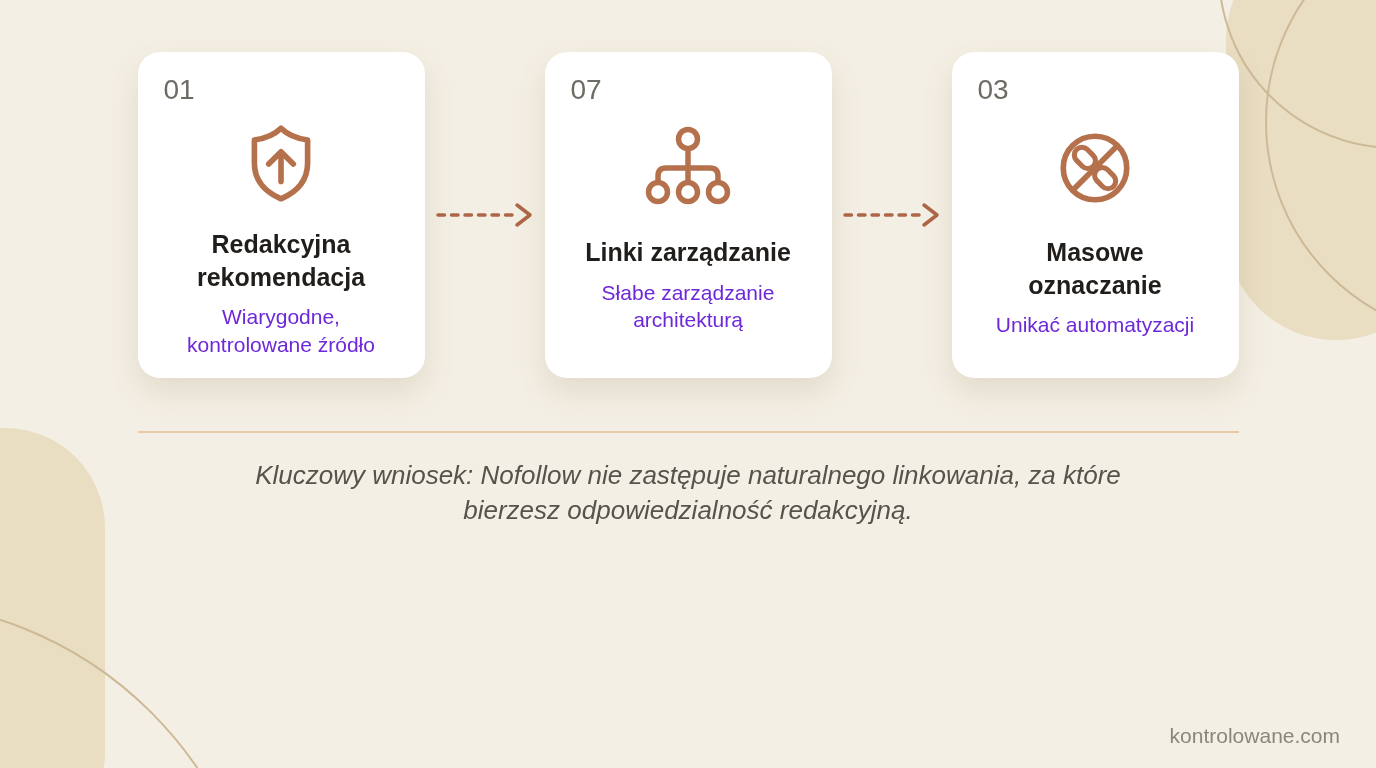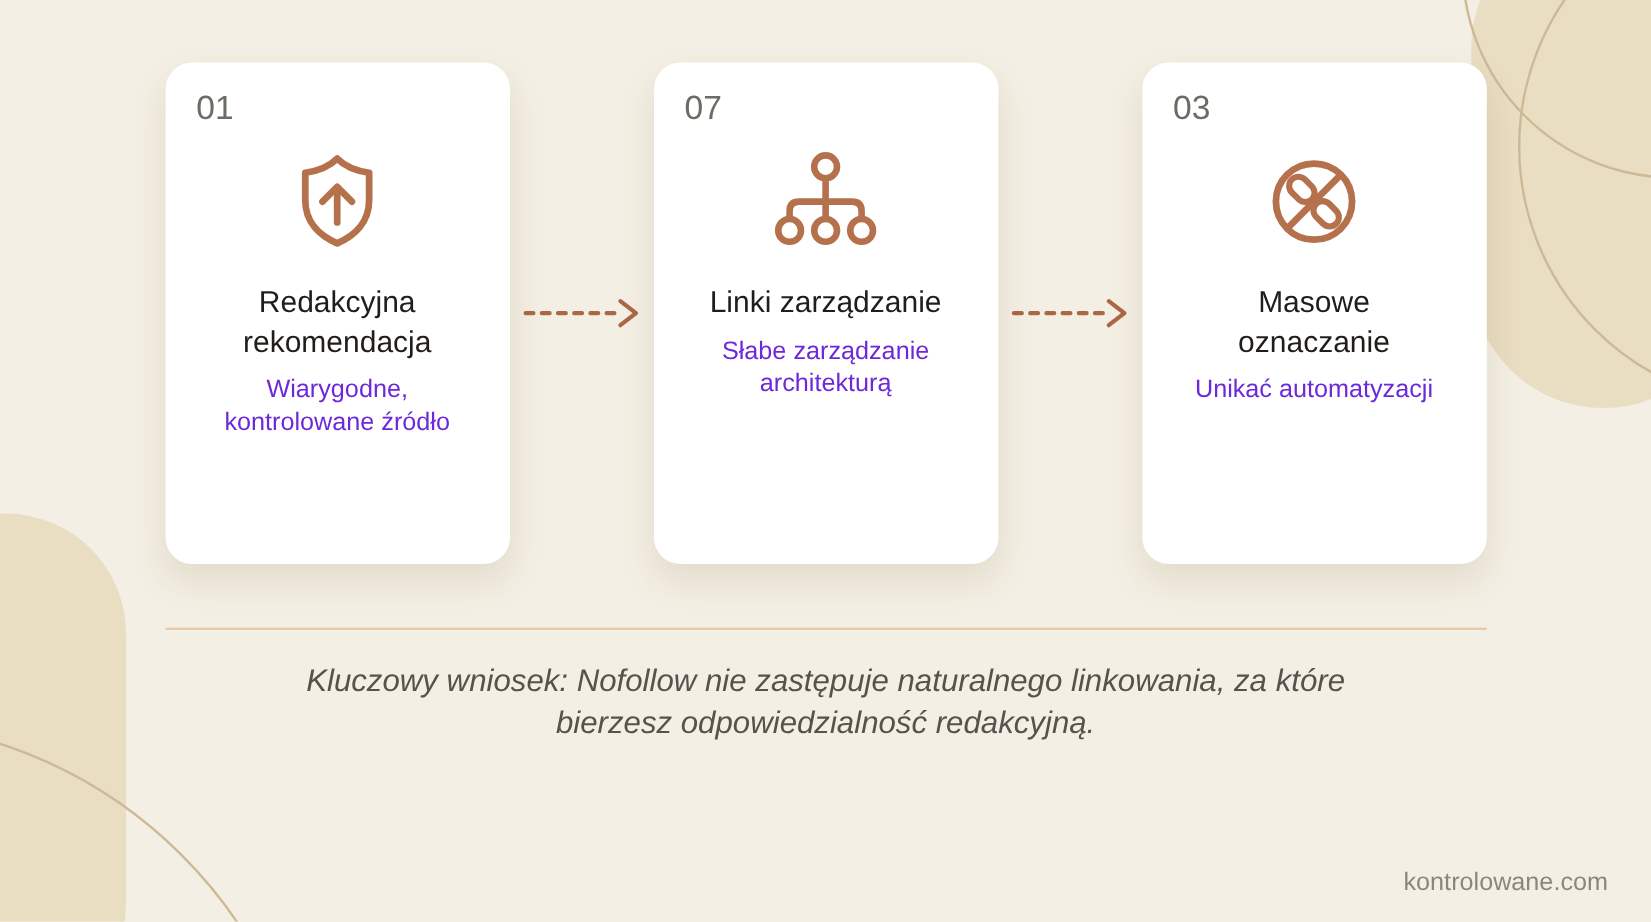--- a/index.html
+++ b/index.html
@@ -68,21 +68,21 @@
   .cards-row {
     width: 1101px;
     margin: 52px auto 0 auto;
     display: flex;
     align-items: stretch;
     justify-content: space-between;
   }
   .card {
     position: relative;
     width: 287px;
-    height: 418px;
+    height: 326px;
     background: #ffffff;
     border-radius: 22px;
     box-shadow: 0 14px 30px rgba(110, 85, 50, 0.13);
     box-sizing: border-box;
     padding: 20px 18px;
     display: flex;
     flex-direction: column;
     align-items: center;
   }
   .card-number {
@@ -94,21 +94,21 @@
   .card-icon {
     margin-top: 44px;
     height: 104px;
     display: flex;
     align-items: center;
     justify-content: center;
   }
   .card-title {
     margin-top: 16px;
     font-size: 25px;
-    font-weight: normal;
+    font-weight: bold;
     color: #201d1a;
     line-height: 1.3;
     white-space: pre-line;
   }
   .card-subtitle {
     margin-top: 10px;
     font-size: 21px;
     color: #6d28d9;
     line-height: 1.3;
     white-space: pre-line;

